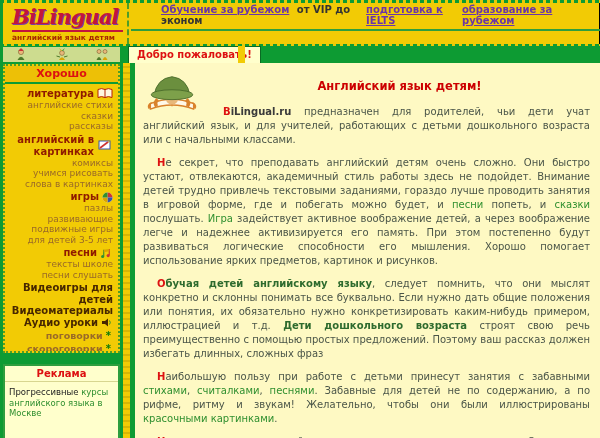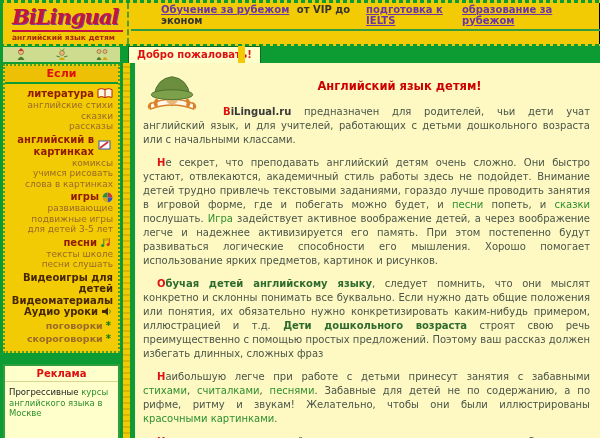--- a/index.html
+++ b/index.html
@@ -114,21 +114,21 @@
       <circle cx="5" cy="3.5" r="2" fill="#E8B87A" stroke="#6B4A1E" stroke-width="0.5"></circle>
       <path d="M2.5 12 Q5 6 7.5 12 Z" fill="#4E7A2A"></path>
       <circle cx="11" cy="3.5" r="2" fill="#E8B87A" stroke="#6B4A1E" stroke-width="0.5"></circle>
       <path d="M8.5 12 Q11 6 13.5 12 Z" fill="#D9A400"></path>
     </svg>
   </div>
   <div class="welcome-tab">Добро пожаловать!</div>
   <div class="tab-tail"></div>
 
   <div class="menu-box">
-    <div class="menu-header">Если</div>
+    <div class="menu-header">Хорошо</div>
 
     <div class="sb-group">
       <div class="sb-trow">
         <a class="sb-title">литература</a>
         <svg class="strip-icon" width="14" height="11" viewBox="0 0 16 12">
           <path d="M1 2 Q4.5 0.2 8 2 Q11.5 0.2 15 2 L15 10 Q11.5 8.2 8 10 Q4.5 8.2 1 10 Z" fill="#FFF8E0" stroke="#B51E00" stroke-width="1"></path>
           <line x1="8" y1="2" x2="8" y2="10" stroke="#B51E00" stroke-width="1"></line>
         </svg>
       </div>
       <a class="sb-sub">английские стихи</a>
@@ -154,20 +154,21 @@
       <div class="sb-trow">
         <a class="sb-title">игры</a>
         <svg width="11" height="11" viewBox="0 0 12 12">
           <circle cx="6" cy="6" r="5.5" fill="#E8E8E8"></circle>
           <path d="M6 6 L6 0.5 A5.5 5.5 0 0 1 11.5 6 Z" fill="#CC3333"></path>
           <path d="M6 6 L11.5 6 A5.5 5.5 0 0 1 6 11.5 Z" fill="#3355AA"></path>
           <path d="M6 6 L6 11.5 A5.5 5.5 0 0 1 0.5 6 Z" fill="#D9A400"></path>
           <path d="M6 6 L0.5 6 A5.5 5.5 0 0 1 6 0.5 Z" fill="#2F8F2F"></path>
         </svg>
       </div>
+      <a class="sb-sub">пазлы</a>
       <a class="sb-sub">развивающие</a>
       <a class="sb-sub">подвижные игры</a>
       <a class="sb-sub">для детей 3-5 лет</a>
     </div>
 
     <div class="sb-group">
       <div class="sb-trow">
         <a class="sb-title">песни</a>
         <svg width="13" height="11" viewBox="0 0 14 12">
           <line x1="4" y1="2" x2="4" y2="9" stroke="#2F8F2F" stroke-width="1.2"></line>
@@ -232,21 +233,21 @@
 
       <p class="body">
         <span class="lead">Н</span><span>е секрет, что преподавать английский детям очень сложно. Они быстро устают, отвлекаются, академичный стиль работы здесь не подойдет. Внимание детей трудно привлечь текстовыми заданиями, гораздо лучше проводить занятия в игровой форме, где и побегать можно будет, и </span><a>песни</a><span> попеть, и </span><a>сказки</a><span> послушать. </span><a>Игра</a><span> задействует активное воображение детей, а через воображение легче и надежнее активизируется его память. При этом постепенно будут развиваться логические способности его мышления. Хорошо помогает использование ярких предметов, картинок и рисунков.</span>
       </p>
 
       <p class="body">
         <span class="lead">О</span><span class="bg">бучая детей английскому языку</span><span>, следует помнить, что они мыслят конкретно и склонны понимать все буквально. Если нужно дать общие положения или понятия, их обязательно нужно конкретизировать каким-нибудь примером, иллюстрацией и т.д. </span><span class="bg">Дети дошкольного возраста</span><span> строят свою речь преимущественно с помощью простых предложений. Поэтому ваш рассказ должен избегать длинных, сложных фраз</span>
       </p>
 
       <p class="body">
-        <span class="lead">Н</span><span>аибольшую легче при работе с детьми принесут занятия с забавными </span><a>стихами</a><span>, </span><a>считалками</a><span>, </span><a>песнями</a><span>. Забавные для детей не по содержанию, а по рифме, ритму и звукам! Желательно, чтобы они были иллюстрированы </span><a>красочными картинками</a><span>.</span>
+        <span class="lead">Н</span><span>аибольшую пользу при работе с детьми принесут занятия с забавными </span><a>стихами</a><span>, </span><a>считалками</a><span>, </span><a>песнями</a><span>. Забавные для детей не по содержанию, а по рифме, ритму и звукам! Желательно, чтобы они были иллюстрированы </span><a>красочными картинками</a><span>.</span>
       </p>
 
       <p class="body">
         <span class="lead">Н</span><span>е стоит заставлять детей учить правила чтения, или грамматику. Они выучат их как текст, но не применять на практике. Более того, скучная зубрежка может раз и навсегда отвратить ребенка от английского.</span>
       </p>
 
     </div>
   </div>
 
 </div>

